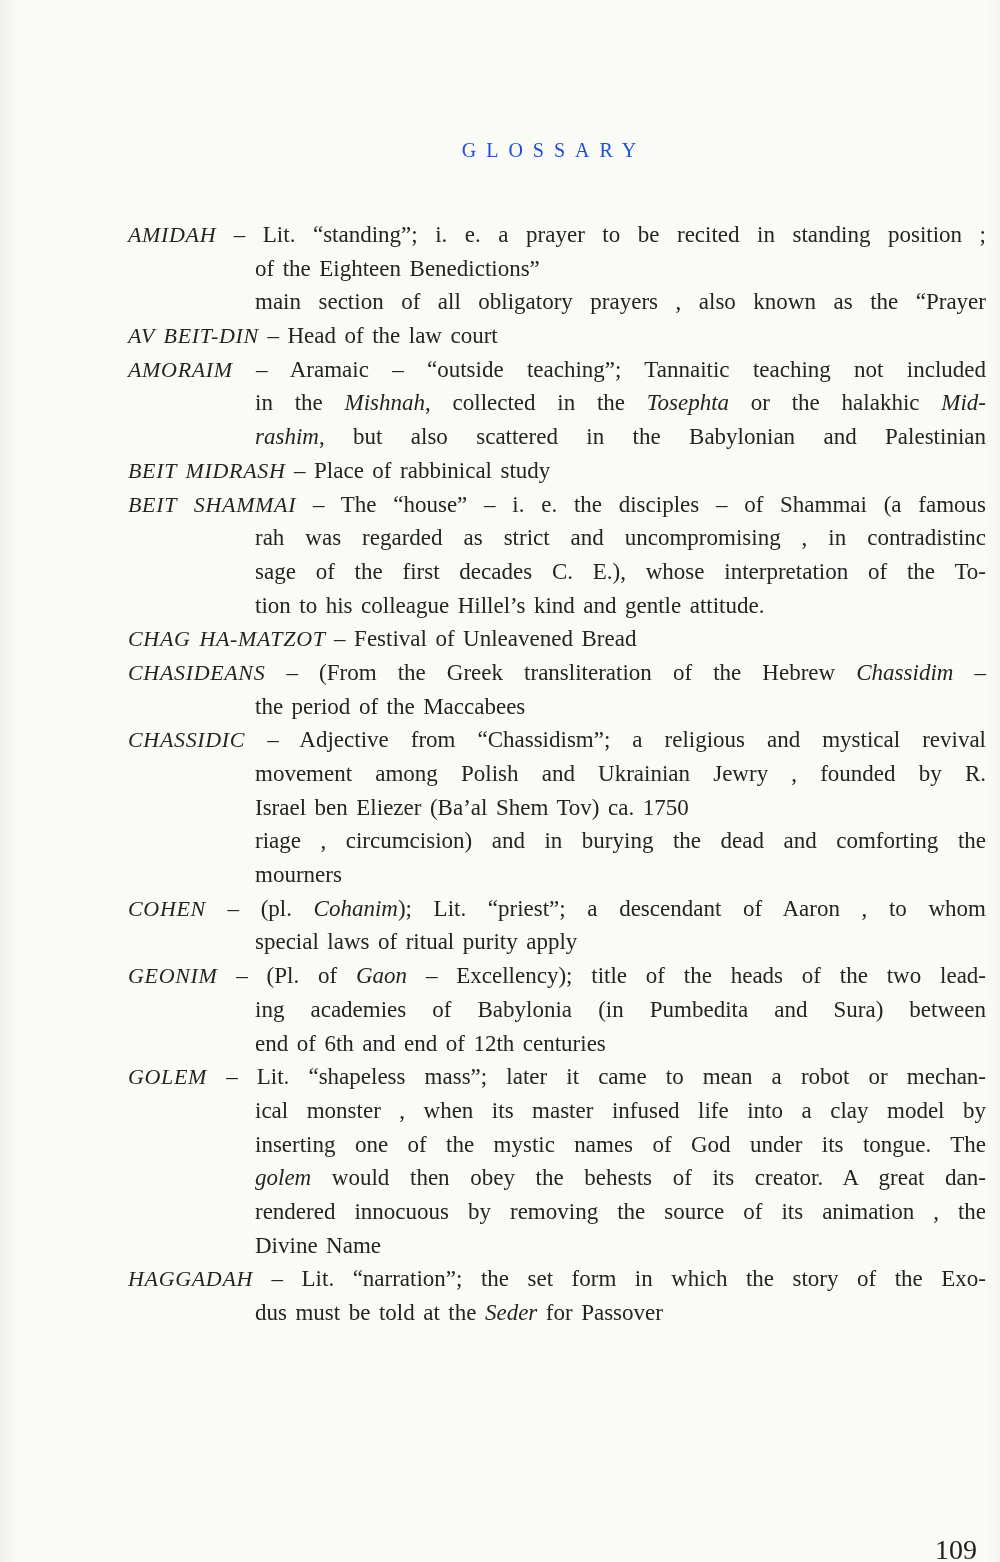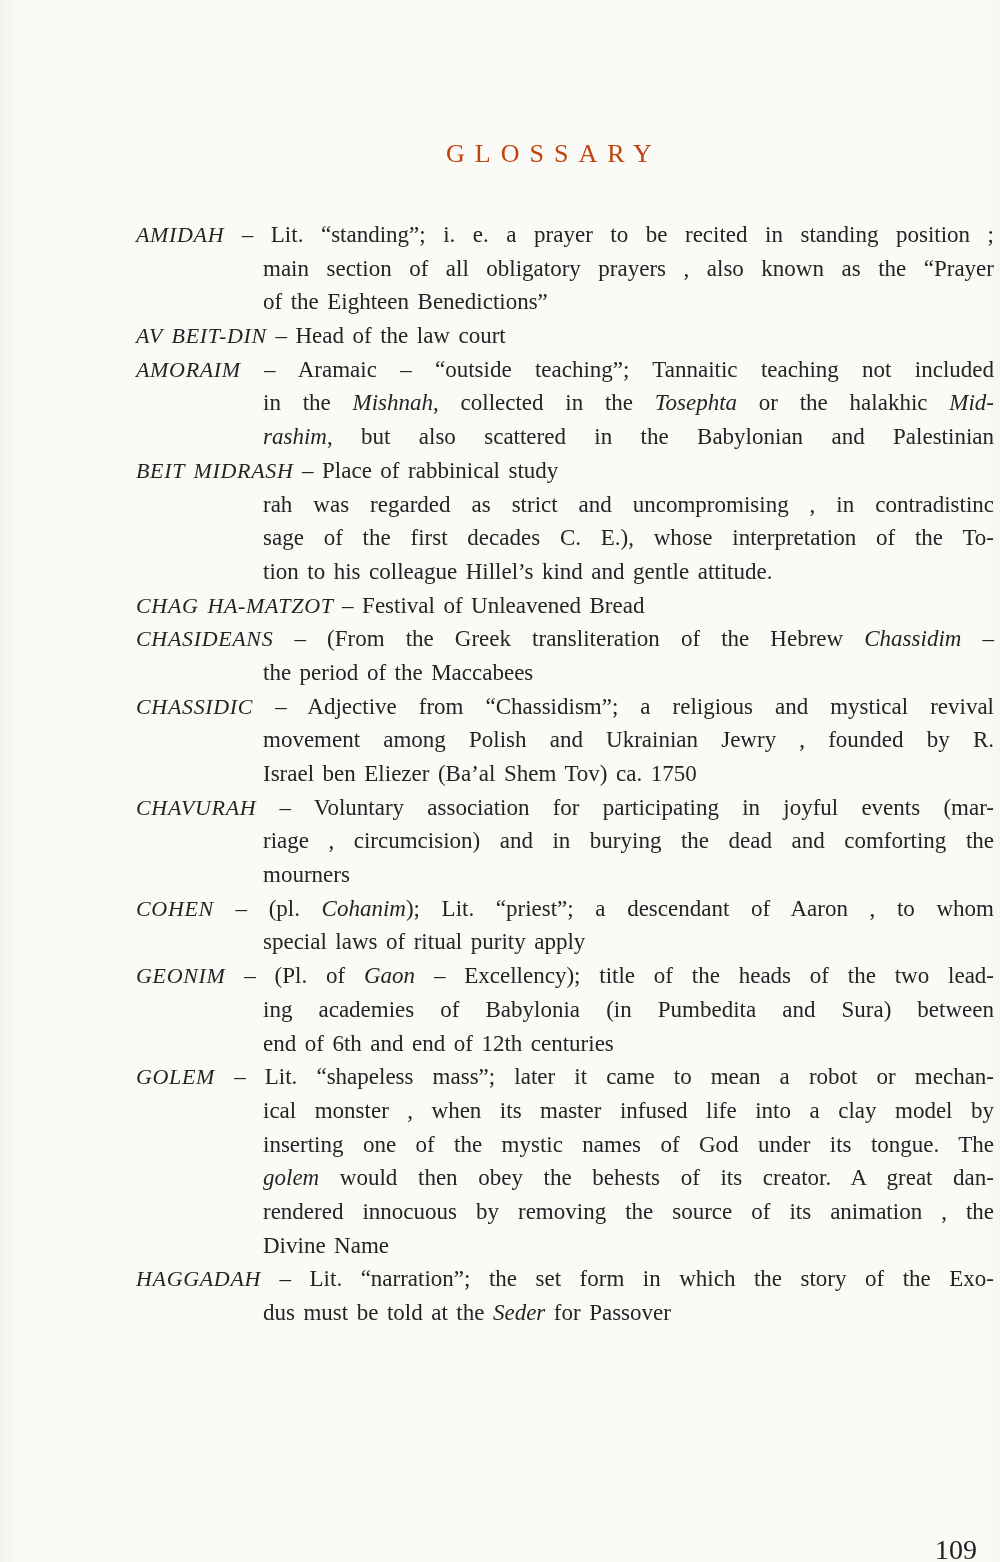--- a/index.html
+++ b/index.html
@@ -26,30 +26,30 @@
     background:
       linear-gradient(to right, rgba(0,0,0,0.035), rgba(0,0,0,0) 18px),
       linear-gradient(to left, rgba(0,0,0,0.02), rgba(0,0,0,0) 14px);
   }
   .title {
     position: absolute;
     top: 139px;
     left: 120px;
     width: 858px;
     text-align: center;
-    font-size: 26px;
+    font-size: 20px;
     letter-spacing: 10px;
     text-indent: 10px;
-    color: #c2410c;
+    color: #1d4ed8;
     white-space: nowrap;
   }
   .entries {
     position: absolute;
     top: 218px;
-    left: 136px;
+    left: 128px;
     width: 858px;
   }
   .line {
     font-size: 23px;
     line-height: 33.7px;
     height: 33.7px;
     word-spacing: 0.12em;
     white-space: nowrap;
   }
   .line.just {
@@ -76,53 +76,53 @@
   }
 </style>
 </head>
 <body>
 
 <div class="page">
   <div class="title">GLOSSARY</div>
   <div class="entries">
       <div>
         <div class="line first just"><i>AMIDAH</i> – Lit. “standing”; i. e. a prayer to be recited in standing position ;</div>
+        <div class="line cont">of the Eighteen Benedictions”</div>
         <div class="line cont just">main section of all obligatory prayers , also known as the “Prayer</div>
-        <div class="line cont">of the Eighteen Benedictions”</div>
       </div>
       <div>
         <div class="line first"><i>AV BEIT-DIN</i> – Head of the law court</div>
       </div>
       <div>
         <div class="line first just"><i>AMORAIM</i> – Aramaic – “outside teaching”; Tannaitic teaching not included</div>
         <div class="line cont just">in the <i>Mishnah</i>, collected in the <i>Tosephta</i> or the halakhic <i>Mid-</i></div>
         <div class="line cont just"><i>rashim</i>, but also scattered in the Babylonian and Palestinian</div>
       </div>
       <div>
         <div class="line first"><i>BEIT MIDRASH</i> – Place of rabbinical study</div>
       </div>
       <div>
+        <div class="line first just"><i>BEIT SHAMMAI</i> – The “house” – i. e. the disciples – of Shammai (a famous</div>
         <div class="line cont just">rah was regarded as strict and uncompromising , in contradistinc</div>
         <div class="line cont just">sage of the first decades C. E.), whose interpretation of the To-</div>
         <div class="line cont">tion to his colleague Hillel’s kind and gentle attitude.</div>
       </div>
       <div>
         <div class="line first"><i>CHAG HA-MATZOT</i> – Festival of Unleavened Bread</div>
       </div>
       <div>
         <div class="line first just"><i>CHASIDEANS</i> – (From the Greek transliteration of the Hebrew <i>Chassidim</i> –</div>
         <div class="line cont">the period of the Maccabees</div>
       </div>
       <div>
         <div class="line first just"><i>CHASSIDIC</i> – Adjective from “Chassidism”; a religious and mystical revival</div>
         <div class="line cont just">movement among Polish and Ukrainian Jewry , founded by R.</div>
         <div class="line cont">Israel ben Eliezer (Ba’al Shem Tov) ca. 1750</div>
       </div>
       <div>
-        <div class="line first just"><i>CHAVURAH</i> – Voluntary association for participating in joyful events (mar-</div>
         <div class="line cont just">riage , circumcision) and in burying the dead and comforting the</div>
         <div class="line cont">mourners</div>
       </div>
       <div>
         <div class="line first just"><i>COHEN</i> – (pl. <i>Cohanim</i>); Lit. “priest”; a descendant of Aaron , to whom</div>
         <div class="line cont">special laws of ritual purity apply</div>
       </div>
       <div>
         <div class="line first just"><i>GEONIM</i> – (Pl. of <i>Gaon</i> – Excellency); title of the heads of the two lead-</div>
         <div class="line cont just">ing academies of Babylonia (in Pumbedita and Sura) between</div>

